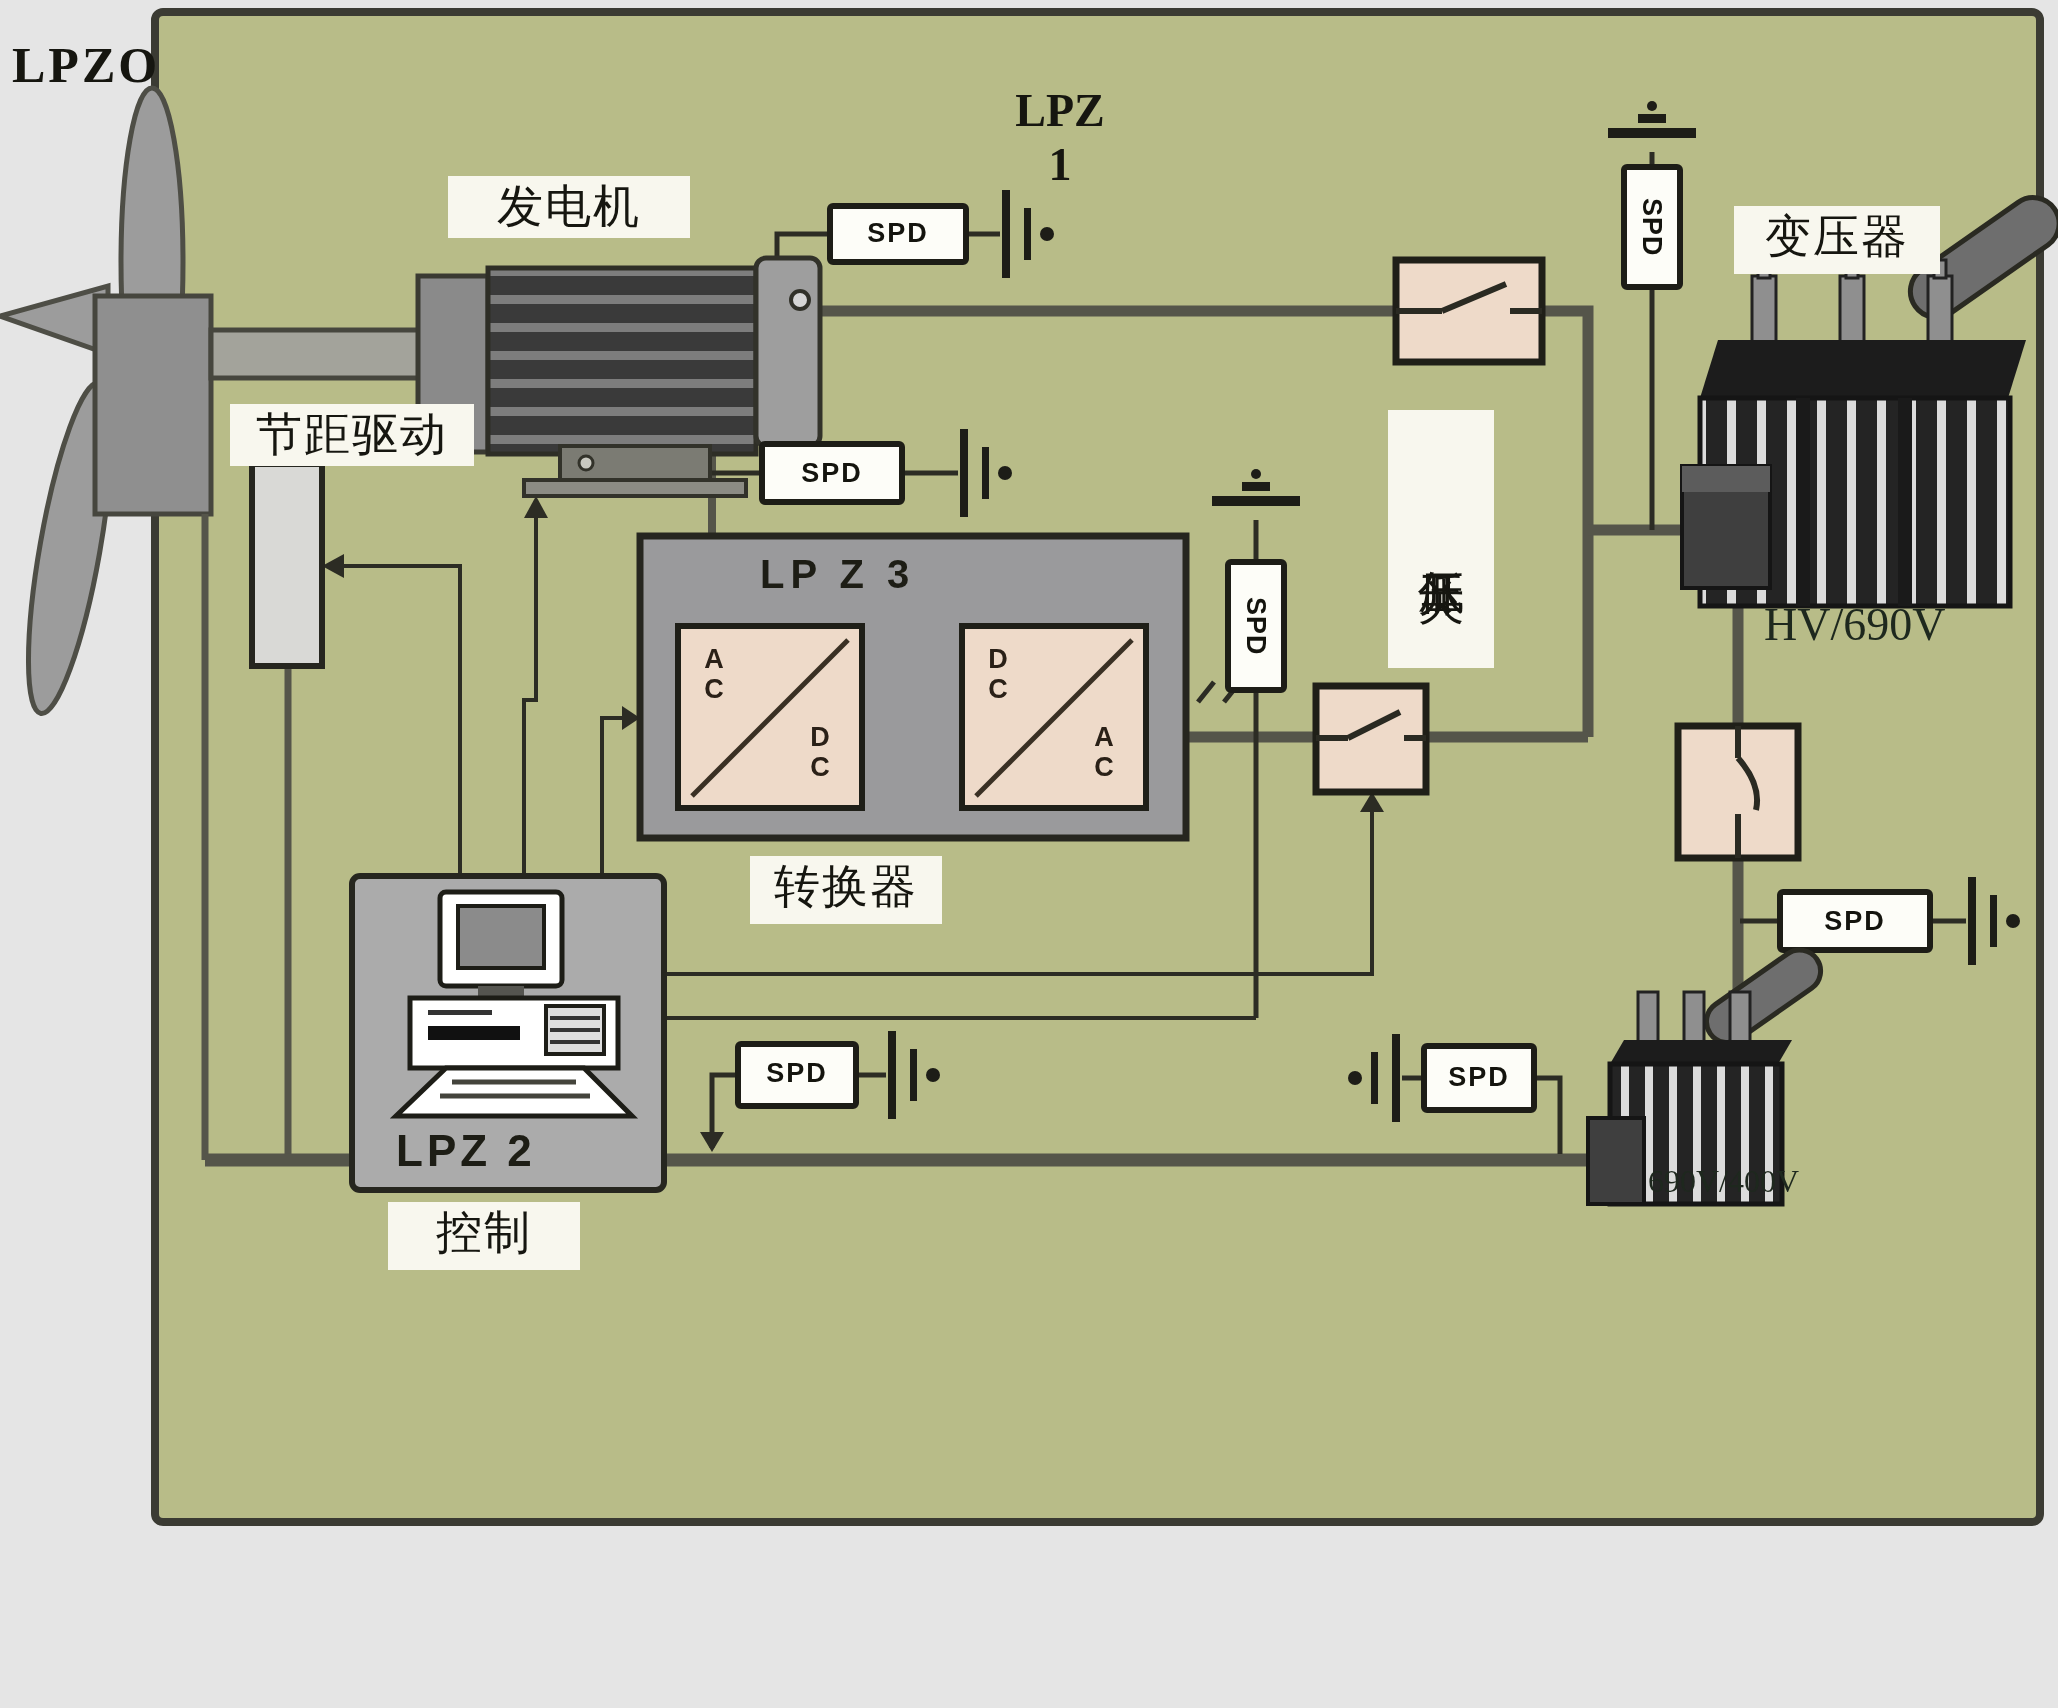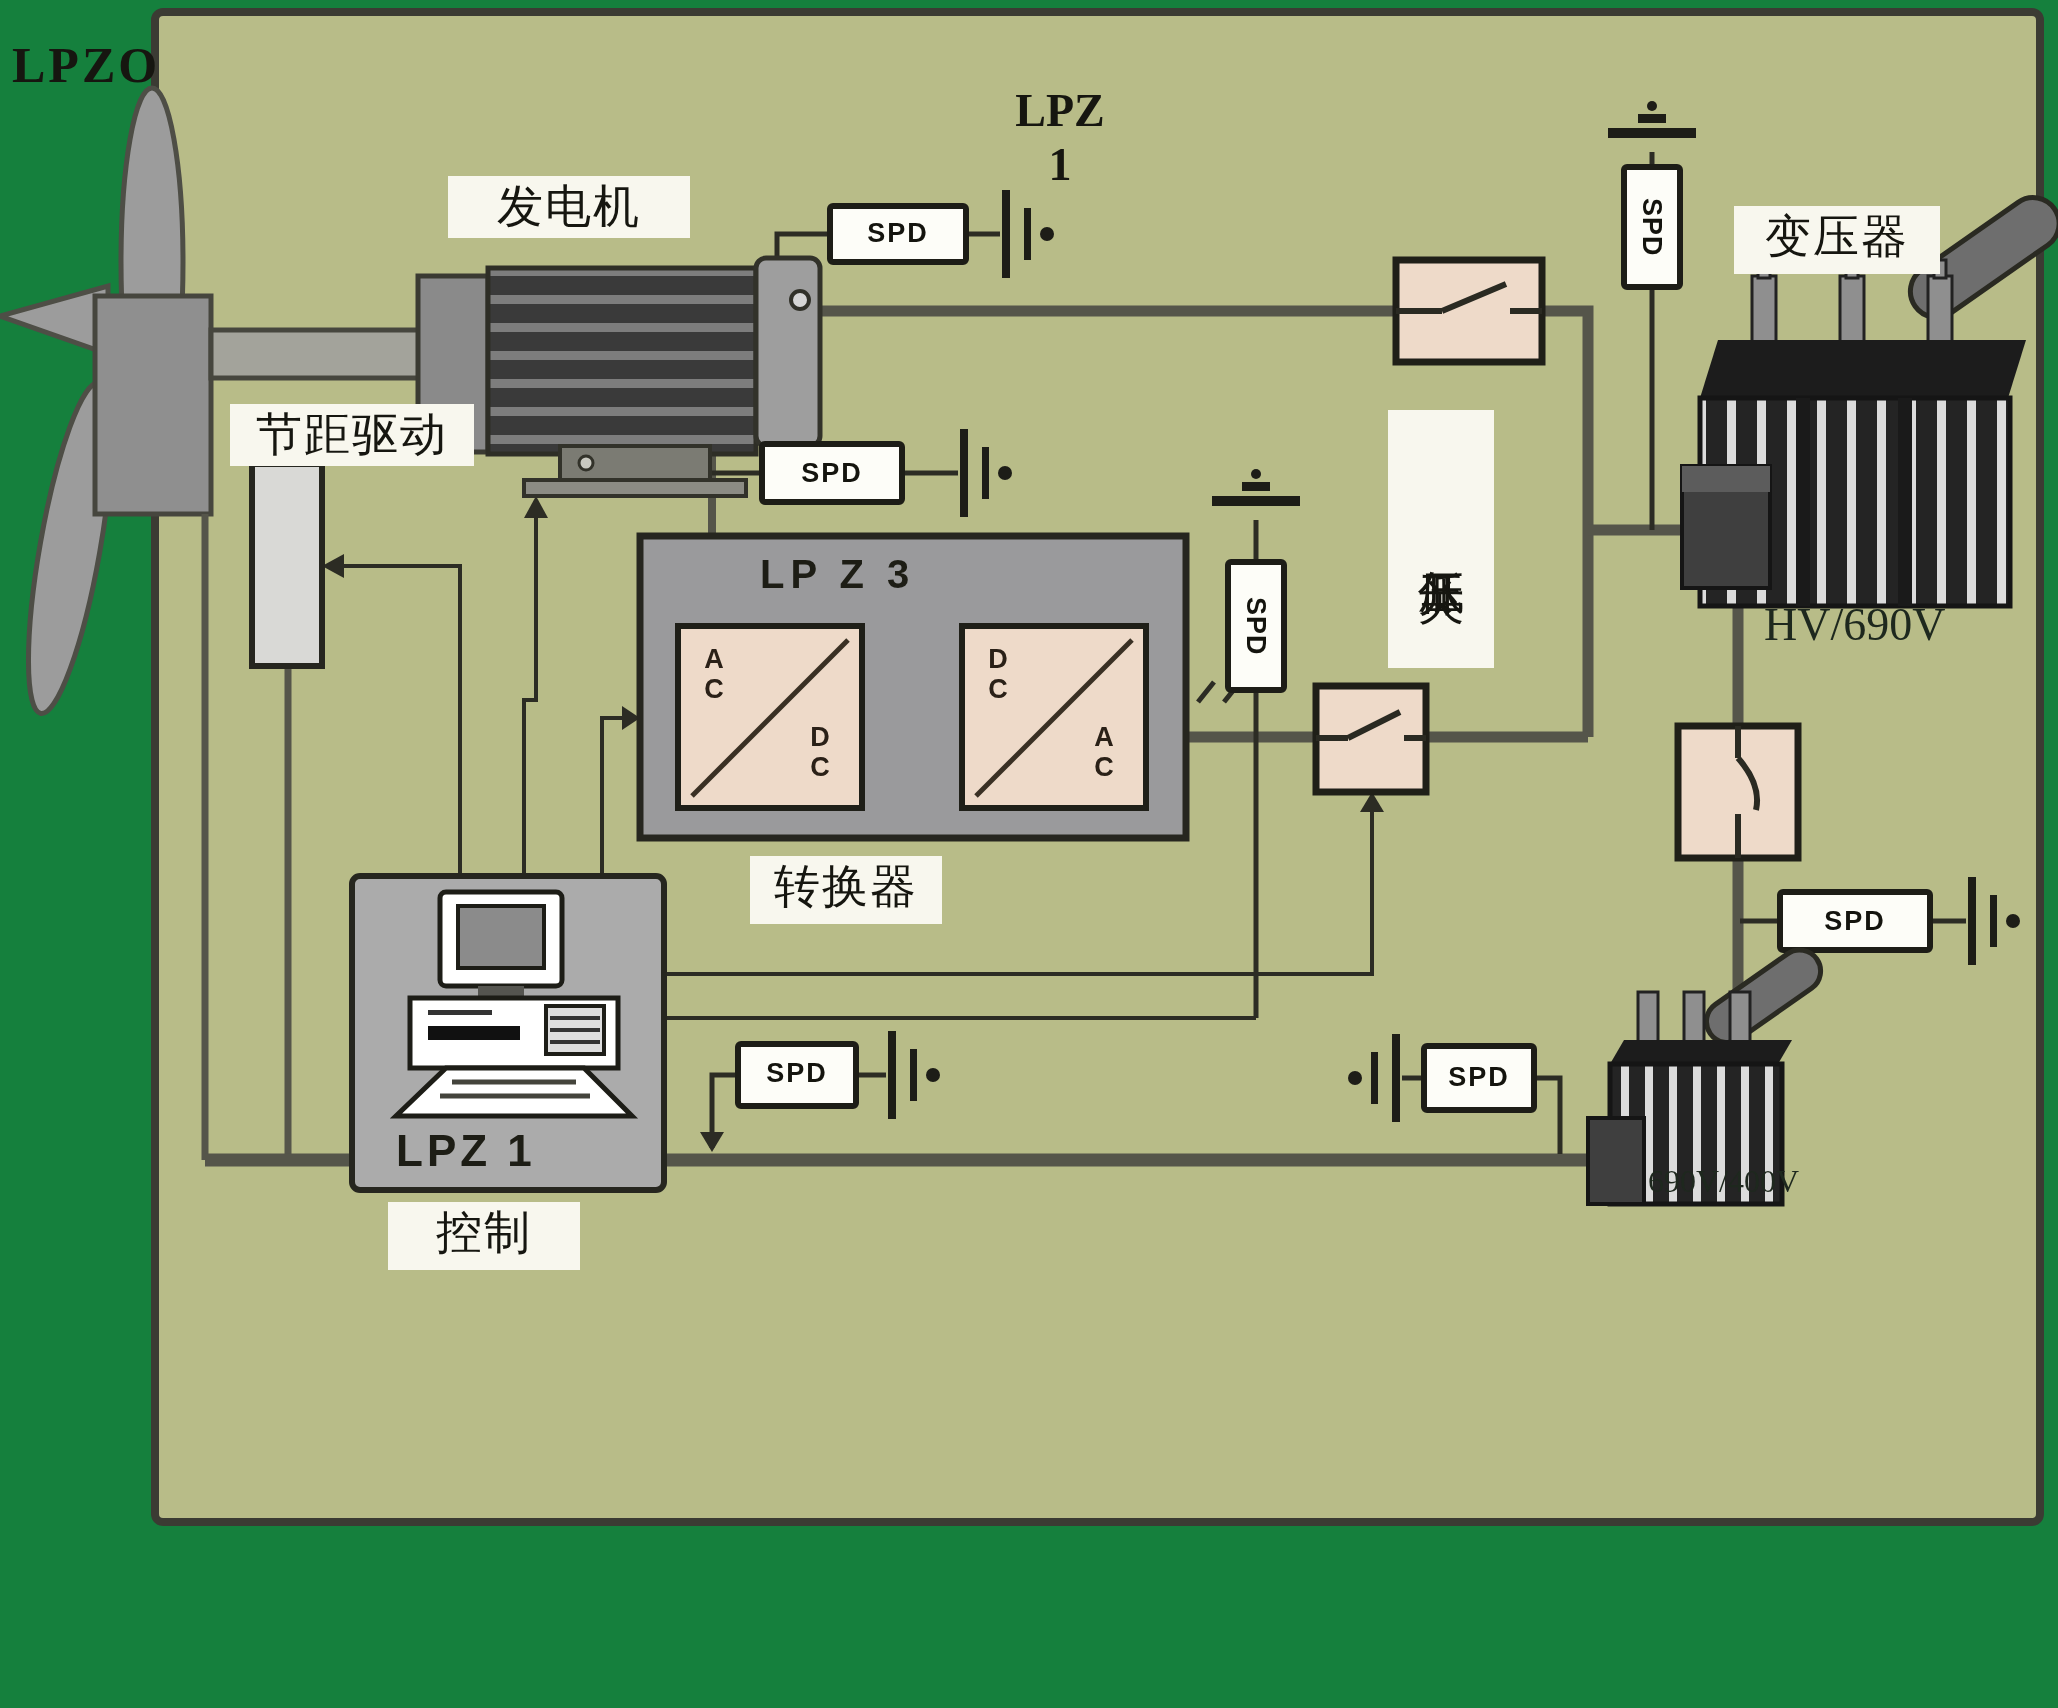--- a/index.html
+++ b/index.html
@@ -1,16 +1,16 @@
 <!DOCTYPE html>
 <html><head>
 <meta charset="utf-8">
 <style>
   html,body { margin:0; padding:0; background:#ffffff; }
-  .stage { position:relative; width:2058px; height:1708px; background:#15803d;
+  .stage { position:relative; width:2058px; height:1708px; background:#e5e5e5;
            font-family:"Liberation Serif", serif; overflow:hidden; }
   .stage svg { position:absolute; left:0; top:0; }
   .lbl { position:absolute; color:#161610; }
   .boxlbl { background:#f8f7ee; text-align:center; }
   .cn { font-size:46px; line-height:62px; letter-spacing:2px; }
   .vlabel { writing-mode:vertical-rl; text-orientation:upright; }
   .spdtxt { position:absolute; font-family:"Liberation Sans", sans-serif;
             font-weight:bold; font-size:27px; letter-spacing:2px; color:#14140e;
             text-align:center; }
   .vspd { writing-mode:vertical-rl; text-orientation:mixed; letter-spacing:1px; }
@@ -252,18 +252,18 @@
 <div class="lbl boxlbl cn" style="left:750px; top:856px; width:192px; height:68px;">转换器</div>
 
 <div class="lbl boxlbl cn vlabel" style="left:1388px; top:410px; width:106px; height:258px; line-height:106px;">低压开关</div>
 
 <div class="lbl boxlbl cn" style="left:1734px; top:206px; width:206px; height:68px;">变压器</div>
 
 <div class="lbl serifdark" style="left:1764px; top:598px; font-size:46px;">HV/690V</div>
 
 <div class="lbl serifdark" style="left:1648px; top:1163px; font-size:32px;">690V/400V</div>
 
-<div class="zonetxt" style="left:396px; top:1126px; width:240px; font-size:44px; letter-spacing:4px;">LPZ 1</div>
+<div class="zonetxt" style="left:396px; top:1126px; width:240px; font-size:44px; letter-spacing:4px;">LPZ 2</div>
 
 <div class="lbl boxlbl cn" style="left:388px; top:1202px; width:192px; height:68px;text-align:center;">控制</div>
 
 
 </div>
 
 </body></html>

